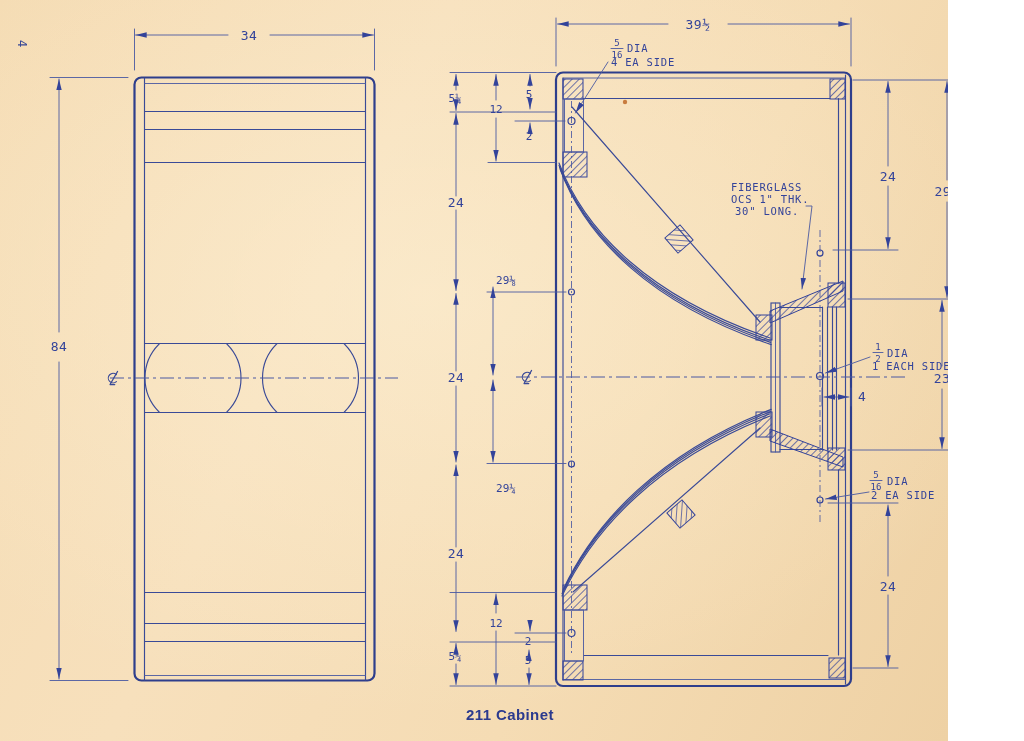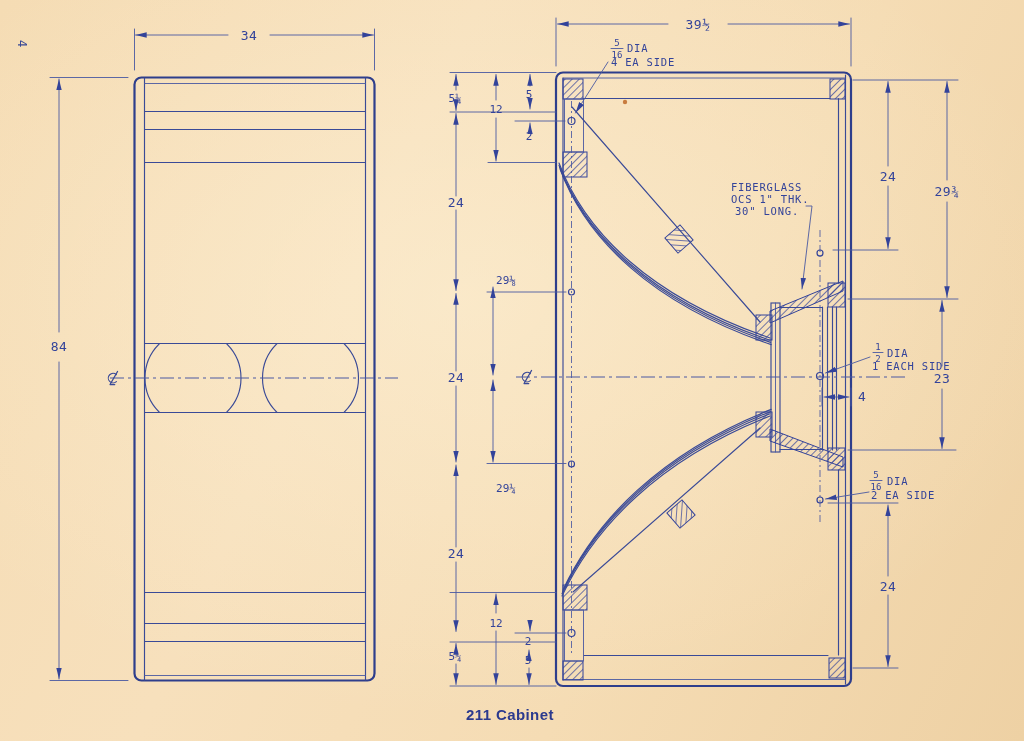--- a/index.html
+++ b/index.html
@@ -1,18 +1,18 @@
 <!DOCTYPE html>
 <html><head>
 <meta charset="utf-8">
 <style>
   html,body{margin:0;padding:0;}
   #page{
     position:relative;
-    width:1024px;height:741px;
+    width:948px;height:741px;
     background:
       radial-gradient(ellipse 900px 600px at 45% 40%, rgba(255,245,220,.45), rgba(0,0,0,0) 70%),
       linear-gradient(115deg,#f5dcb4 0%, #f7e0bc 35%, #f5dcb4 65%, #eed1a4 100%);
     overflow:hidden;
     font-family:"DejaVu Sans Mono", monospace;
   }
   svg{position:absolute;left:0;top:0;}
   .ln1{stroke:#3a4a97;stroke-width:1.15;fill:none;stroke-linecap:round;}
   .ln2{stroke:#2e3e8c;stroke-width:2.2;fill:none;}
   .lnT{stroke:#4a59a2;stroke-width:0.9;fill:none;stroke-linecap:round;}

